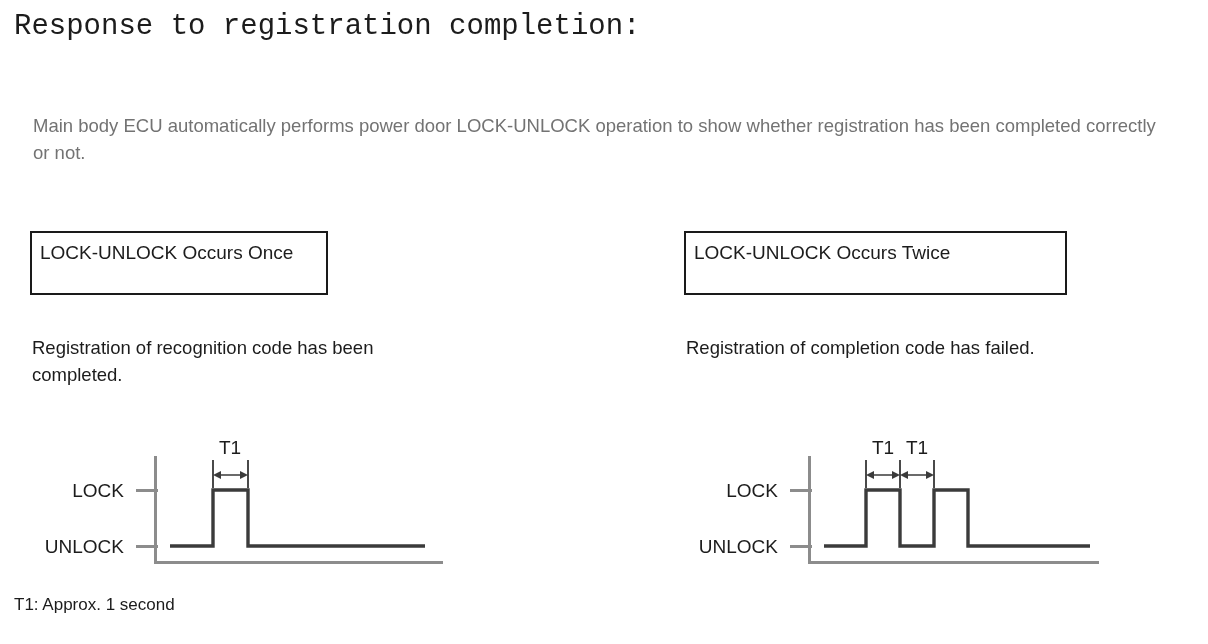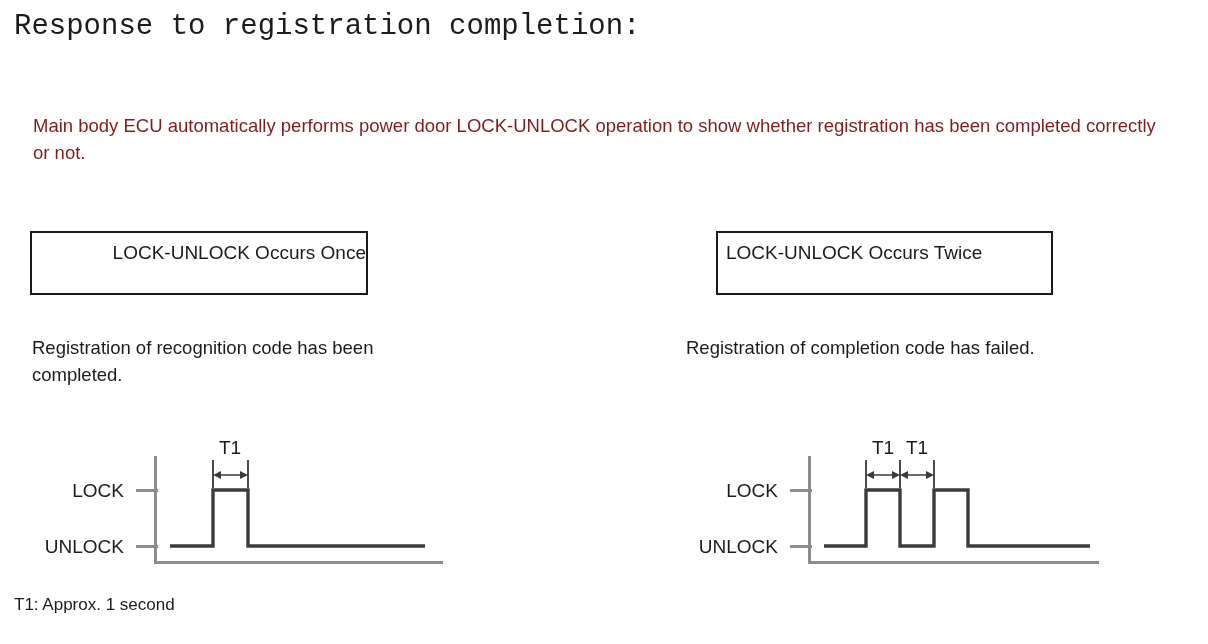--- a/index.html
+++ b/index.html
@@ -28,38 +28,38 @@
     white-space: nowrap;
     font-family: Liberation Mono, monospace;
   }
 
   #intro-paragraph {
     left: 33px;
     top: 112px;
     width: 1140px;
     font-size: 18.5px;
     line-height: 27px;
-    color: #7f1d1d;
+    color: #737373;
   }
 
   
   .callout-box {
     border: 2px solid #1a1a1a;
     background: #ffffff;
     box-sizing: border-box;
     height: 64px;
     padding-left: 8px;
     padding-top: 7px;
     font-size: 19px;
     line-height: 26px;
     color: #1c1c1c;
     white-space: nowrap;
   }
-  #callout-box-left  { left: 30px;  top: 231px; width: 338px; text-align: right; }
-  #callout-box-right { left: 684px; top: 231px; width: 337px; margin-left: 32px; }
+  #callout-box-left  { left: 30px;  top: 231px; width: 298px; }
+  #callout-box-right { left: 684px; top: 231px; width: 383px; }
 
   .result-caption {
     width: 400px;
     font-size: 18.5px;
     line-height: 27px;
     color: #1c1c1c;
   }
   #result-caption-left  { left: 32px;  top: 334px; }
   #result-caption-right { left: 686px; top: 334px; }
 

